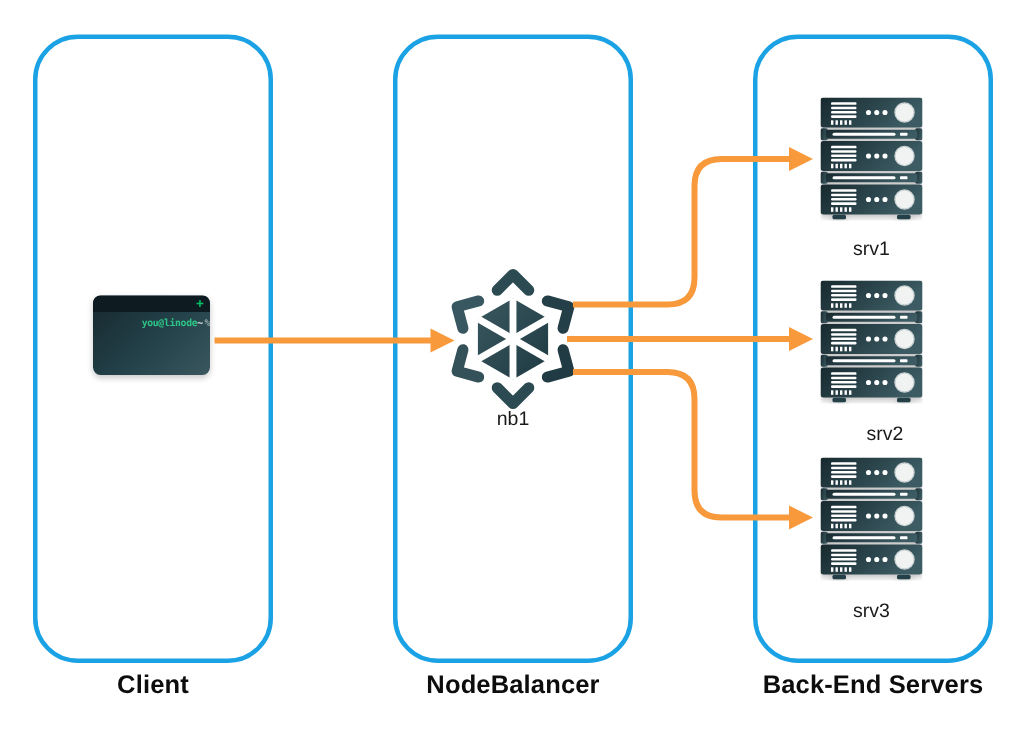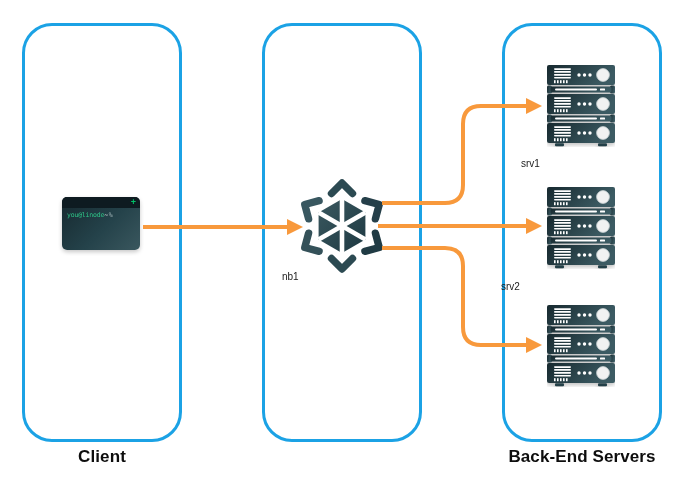--- a/index.html
+++ b/index.html
@@ -30,21 +30,22 @@
   .col-label{
     position:absolute;
     top:447px;width:220px;
     text-align:center;
     font-size:17px;font-weight:bold;
     color:#0D0D0D;
     letter-spacing:.1px;
   }
   .node-label{
     position:absolute;width:120px;
-    font-size:10px;color:var(--label-color);
+    text-align:center;
+    font-size:13px;color:var(--label-color);
   }
   .arrows{position:absolute;left:0;top:0;z-index:3;}
   .icon{position:absolute;z-index:2;}
   
   .terminal{
     position:absolute;left:62px;top:197px;
     width:78px;height:53px;border-radius:5px;
     background:linear-gradient(135deg,#16282E 0%,#24424A 55%,#3A575E 100%);
     box-shadow:0 2px 4px rgba(0,0,0,.22);
     z-index:2;overflow:hidden;
@@ -55,38 +56,40 @@
     display:flex;justify-content:flex-end;align-items:center;
     padding-right:4px;
   }
   .term-plus{
     color:var(--window-button-green);
     font-size:9px;font-weight:bold;line-height:9px;
   }
   .term-body{
     padding:3px 0 0 5px;
     font-family:"DejaVu Sans Mono", monospace;
-    font-size:6.5px;font-weight:normal;letter-spacing:-.2px;
+    font-size:6.5px;font-weight:bold;letter-spacing:-.2px;
     white-space:nowrap;
+    text-align:right;
   }
   .p-user{color:var(--terminal-green);}
   .p-path{color:#E9EDEC;}
   .p-sym{color:#9DB0B4;padding-left:1px;}
   svg .srv-shadow{filter:drop-shadow(0 2px 2px rgba(0,0,0,.25));}
 </style>
 </head>
 <body>
 
 <div class="canvas">
 
   <div class="col" style="left:22px"></div>
   <div class="col" style="left:262px"></div>
   <div class="col" style="left:502px"></div>
 
   <div class="col-label" style="left:-8px">Client</div>
+  <div class="col-label" style="left:232px">NodeBalancer</div>
   <div class="col-label" style="left:472px">Back-End Servers</div>
 
   <div class="terminal">
     <div class="term-bar">
       <span class="term-plus">+</span>
     </div>
     <div class="term-body"><span class="p-user">you@linode</span><span class="p-path">~</span><span class="p-sym">%</span></div>
   </div>
 
   <svg class="icon" style="left:298px;top:178px" width="88" height="96" viewBox="0 0 88 96">
@@ -120,21 +123,22 @@
     <use href="#srv-stack"></use>
   </svg>
   <svg class="icon" style="left:547px;top:187px" width="68" height="82" viewBox="0 0 68 82">
     <use href="#srv-stack"></use>
   </svg>
   <svg class="icon" style="left:547px;top:305px" width="68" height="82" viewBox="0 0 68 82">
     <use href="#srv-stack"></use>
   </svg>
 
   <div class="node-label" style="left:521px;top:158px">srv1</div>
-  <div class="node-label" style="left:501px;top:281px">srv2</div>
+  <div class="node-label" style="left:530px;top:281px">srv2</div>
+  <div class="node-label" style="left:521px;top:399px">srv3</div>
 
   <svg width="0" height="0" style="position:absolute">
     <defs>
       <linearGradient id="srvg" x1="0" y1="0" x2="1" y2="0.3">
         <stop offset="0" style="stop-color:#17292F"></stop>
         <stop offset="1" style="stop-color:#3C5B63"></stop>
       </linearGradient>
       <g id="srv-unit">
         <rect x="0" y="0" width="68" height="20" rx="2" fill="url(#srvg)"></rect>
         <g fill="#FFFFFF">

